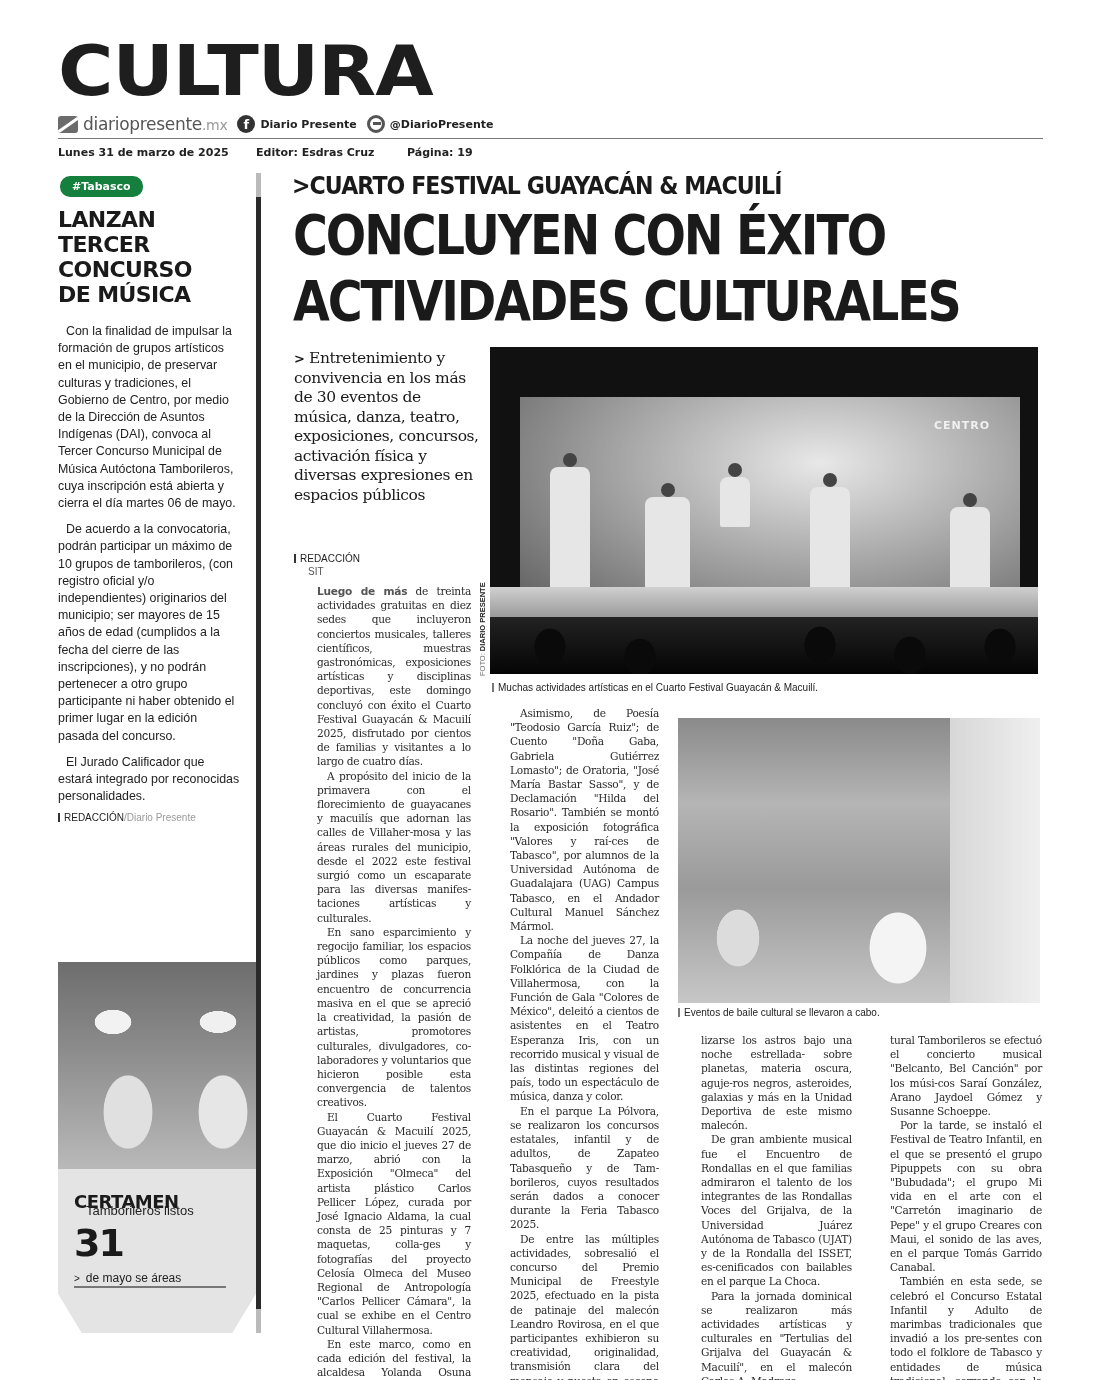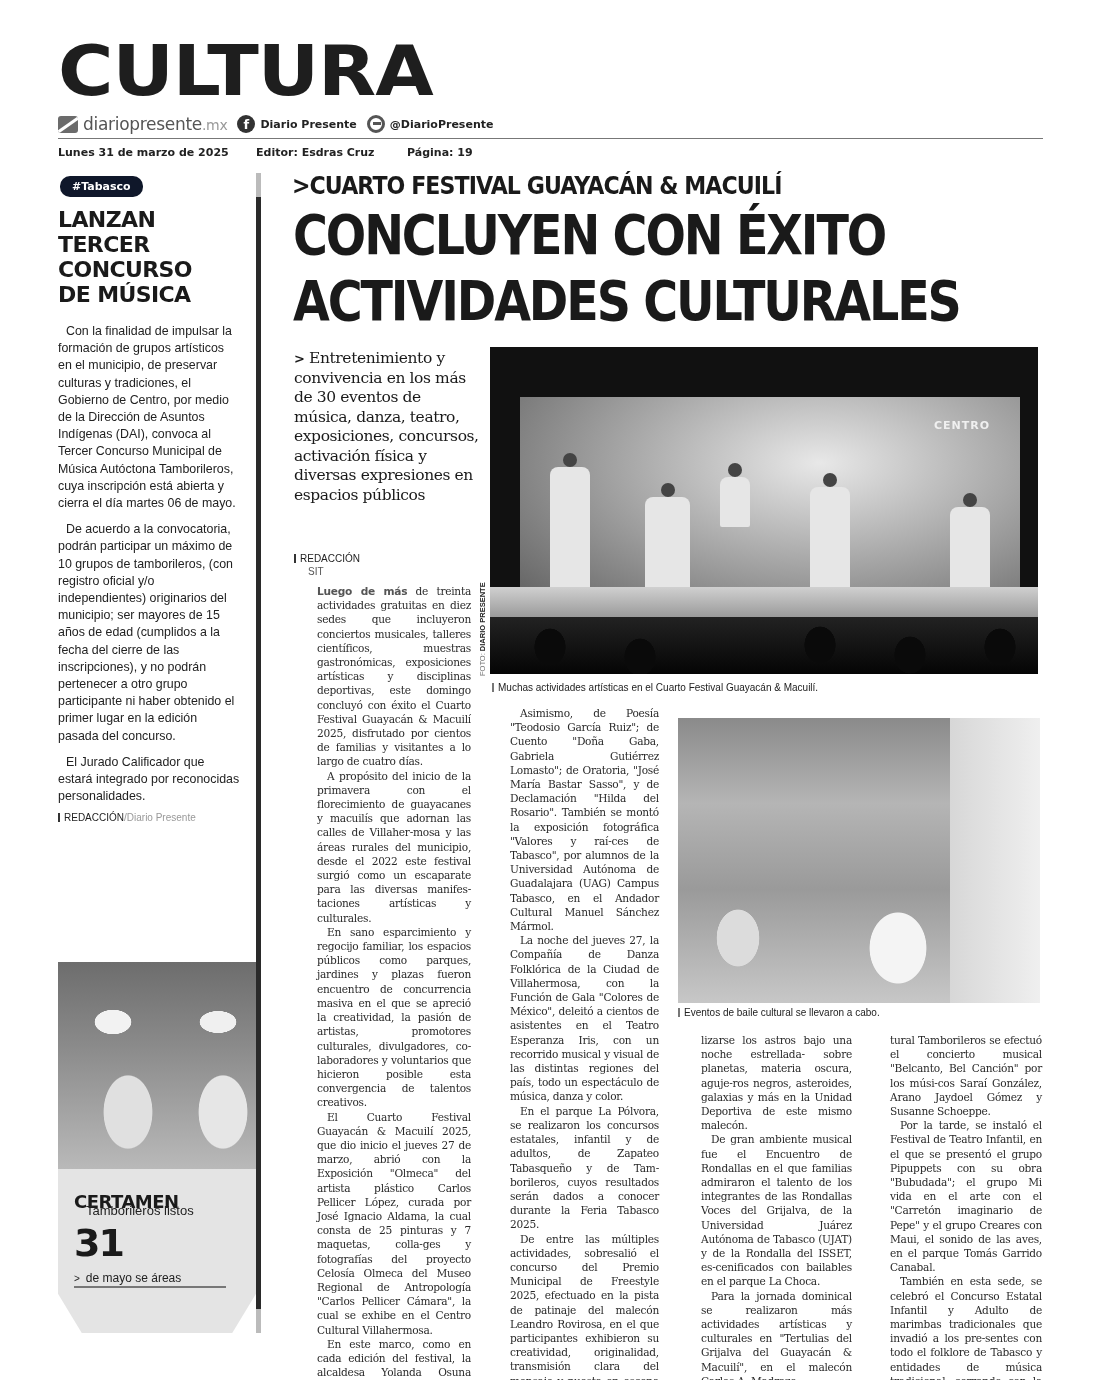--- a/index.html
+++ b/index.html
@@ -42,21 +42,21 @@
   .masthead-rule { position: absolute; left: 58px; top: 138px; width: 985px; height: 1px; background: #777; }
   .meta-row {
     position: absolute; left: 58px; top: 146px; width: 600px;
     font-family: "DejaVu Sans", sans-serif; font-size: 11px; font-weight: bold; color: #222;
   }
   .meta-row span { position: absolute; top: 0; white-space: nowrap; }
 
   
   .sidebar { position: absolute; left: 58px; top: 175px; width: 182px; }
   .tag-pill {
-    display: inline-block; background: #0f172a; color: #fff;
+    display: inline-block; background: #15803d; color: #fff;
     font-family: "DejaVu Sans", sans-serif; font-size: 11px; font-weight: bold;
     padding: 4px 12px; border-radius: 10px; margin-left: 2px;
   }
   .side-headline {
     margin-top: 10px; font-family: "DejaVu Sans", sans-serif; font-weight: bold;
     font-size: 22px; line-height: 25px; color: #1a1a1a; letter-spacing: -0.6px;
   }
   .side-body { margin-top: 16px; font-family: "Liberation Sans", sans-serif; font-size: 12.4px; line-height: 17.2px; color: #222; }
   .side-body p { text-indent: 8px; margin-bottom: 9px; }
   .byline-side { font-family: "Liberation Sans", sans-serif; font-size: 10px; color: #222; margin-top: -2px; }

